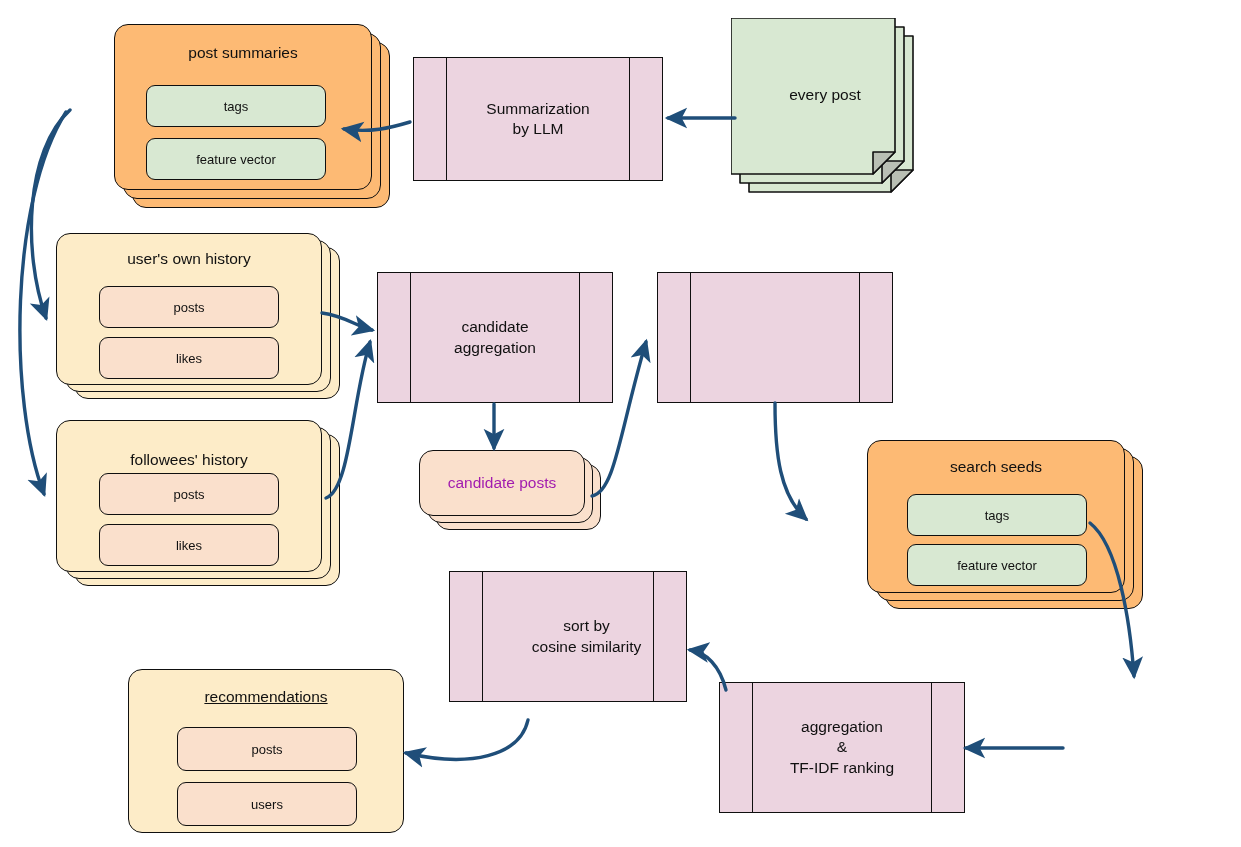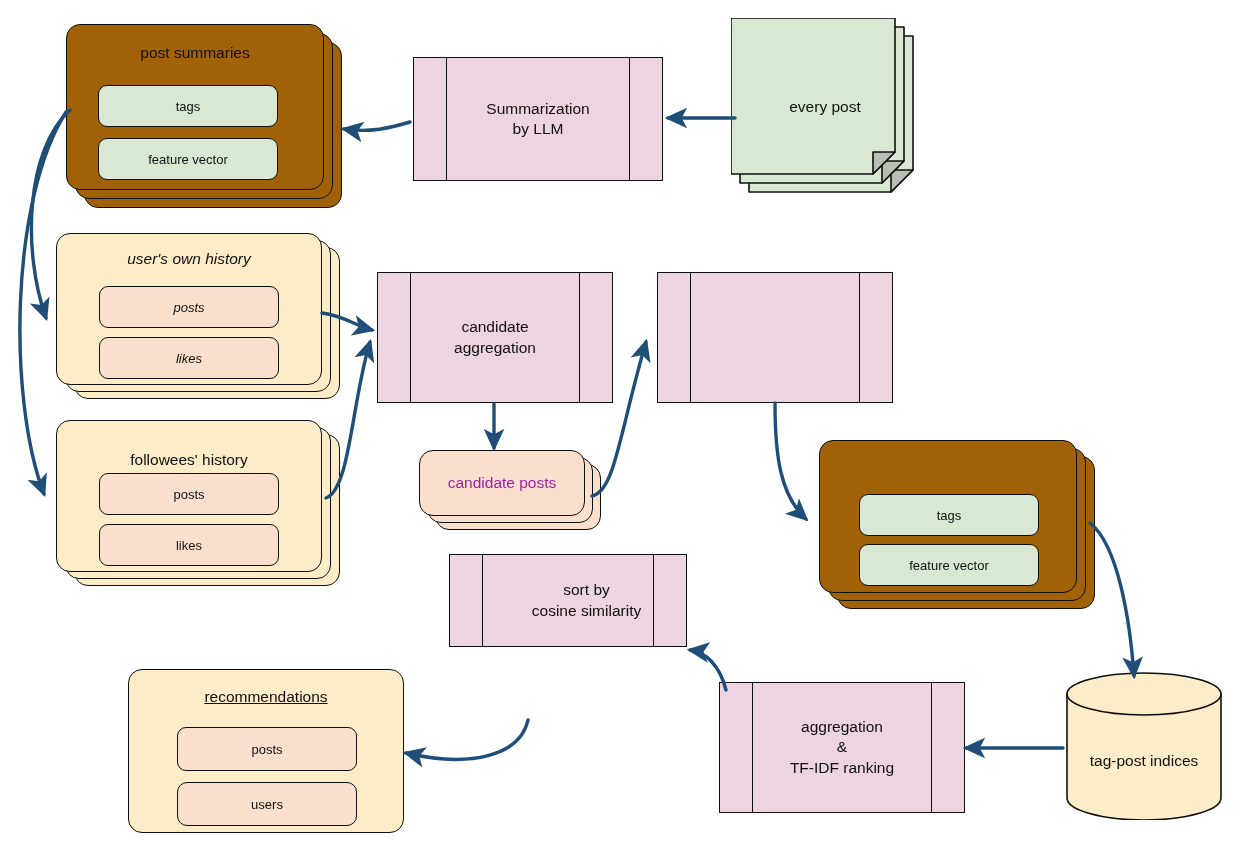--- a/index.html
+++ b/index.html
@@ -35,21 +35,21 @@
     box-sizing: border-box;
     border: 1.6px solid #0f0f0f;
     border-radius: 14px;
   }
   .card {
     position: absolute;
     box-sizing: border-box;
     border: 1.6px solid #0f0f0f;
     border-radius: 14px;
   }
-  .fill-blue   { background: #a16207; }
+  .fill-blue   { background: #fdba74; margin-left: 48px; }
   .fill-yellow { background: #fdecc8; }
   .fill-green  { background: #d8e8d2; }
   .fill-salmon { background: #fae0cc; }
 
   .card-title {
     position: absolute;
     left: 0; right: 0;
     text-align: center;
     font-size: 15.5px;
     color: #101010;
@@ -180,27 +180,27 @@
         <path d="M 18 18 H 182 V 152 L 160 174 H 18 Z" fill="#d8e8d2"></path>
         <path d="M 182 152 L 160 152 L 160 174 Z" fill="#b9bfb4"></path>
 
         <path d="M 9 9 H 173 V 143 L 151 165 H 9 Z" fill="#d8e8d2"></path>
         <path d="M 173 143 L 151 143 L 151 165 Z" fill="#b9bfb4"></path>
 
         <path d="M 0 0 H 164 V 134 L 142 156 H 0 Z" fill="#d8e8d2"></path>
         <path d="M 164 134 L 142 134 L 142 156 Z" fill="#b9bfb4"></path>
       </g>
     </svg>
-    <div class="doc-label" style="top:80px; left:0; width:188px;">every post</div>
+    <div class="doc-label" style="top:68px; left:0; width:188px;">every post</div>
   </div>
 
   <div class="stack-wrap" style="left:56px; top:233px; width:300px; height:178px;">
     <div class="stack-layer fill-yellow" style="left:18px; top:14px; width:266px; height:152px;"></div>
     <div class="stack-layer fill-yellow" style="left:9px; top:7px; width:266px; height:152px;"></div>
-    <div class="card fill-yellow" style="left:0; top:0; width:266px; height:152px;font-style:italic;">
+    <div class="card fill-yellow" style="left:0; top:0; width:266px; height:152px;">
       <div class="card-title" style="top:16px;">user's own history</div>
       <div class="slot fill-salmon" style="left:42px; top:52px; width:180px; height:42px;">posts</div>
       <div class="slot fill-salmon" style="left:42px; top:103px; width:180px; height:42px;">likes</div>
     </div>
   </div>
 
   <div class="stack-wrap" style="left:56px; top:420px; width:300px; height:182px;">
     <div class="stack-layer fill-yellow" style="left:18px; top:14px; width:266px; height:152px;"></div>
     <div class="stack-layer fill-yellow" style="left:9px; top:7px; width:266px; height:152px;"></div>
     <div class="card fill-yellow" style="left:0; top:0; width:266px; height:152px;">
@@ -229,55 +229,47 @@
     <div class="stack-layer fill-salmon" style="left:8px; top:7px; width:166px; height:66px;"></div>
     <div class="card fill-salmon" style="left:0; top:0; width:166px; height:66px; display:flex; align-items:center; justify-content:center; font-size:15.5px; color:#a21caf;">
       <span>candidate posts</span>
     </div>
   </div>
 
   <div class="stack-wrap" style="left:819px; top:440px; width:300px; height:185px;">
     <div class="stack-layer fill-blue" style="left:18px; top:16px; width:258px; height:153px;"></div>
     <div class="stack-layer fill-blue" style="left:9px; top:8px; width:258px; height:153px;"></div>
     <div class="card fill-blue" style="left:0; top:0; width:258px; height:153px;">
+      <div class="card-title" style="top:17px;">search seeds</div>
       <div class="slot fill-green" style="left:39px; top:53px; width:180px; height:42px;">tags</div>
       <div class="slot fill-green" style="left:39px; top:103px; width:180px; height:42px;">feature vector</div>
     </div>
   </div>
 
-  <div class="cyl" style="left:1066px; top:672px; width:156px; height:148px;">
-    <svg width="156" height="148" viewBox="0 0 156 148">
-      <g stroke="#0f0f0f" stroke-width="1.6" fill="#fdecc8">
-        <path d="M 1 22 L 1 126 A 77 22 0 0 0 155 126 L 155 22 Z"></path>
-        <ellipse cx="78" cy="22" rx="77" ry="21"></ellipse>
-      </g>
-    </svg>
-    <div class="cyl-label" style="top:80px;">tag-post indices</div>
-  </div>
 
   <div class="proc" style="left:719px; top:682px; width:246px; height:131px;">
     <span class="bar left"></span>
     <span class="bar right"></span>
     <span class="ptext">
       <span>aggregation</span><br>
       <span>&amp;</span><br>
       <span>TF-IDF ranking</span>
     </span>
   </div>
 
-  <div class="proc" style="left:449px; top:554px; width:238px; height:93px;padding-left:37px;">
+  <div class="proc" style="left:449px; top:571px; width:238px; height:131px;padding-left:37px;">
     <span class="bar left"></span>
     <span class="bar right"></span>
     <span class="ptext">
       <span>sort by</span><br>
       <span>cosine similarity</span>
     </span>
   </div>
 
   <div class="stack-wrap" style="left:128px; top:669px; width:276px; height:164px;">
     <div class="card fill-yellow" style="left:0; top:0; width:276px; height:164px;">
       <div class="card-title" style="top:18px;text-decoration:underline;">recommendations</div>
       <div class="slot fill-salmon" style="left:48px; top:57px; width:180px; height:44px;">posts</div>
-      <div class="slot fill-salmon" style="left:48px; top:112px; width:180px; height:44px;border-radius:10px;">users</div>
+      <div class="slot fill-salmon" style="left:48px; top:112px; width:180px; height:44px;">users</div>
     </div>
   </div>
 
 </div>
 
 </body></html>

